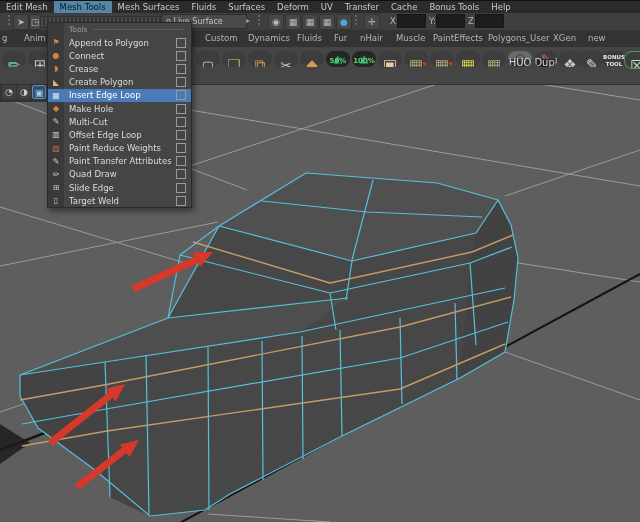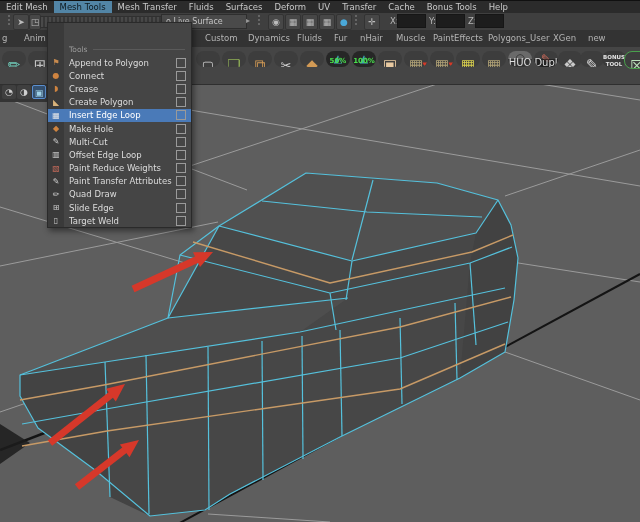--- a/index.html
+++ b/index.html
@@ -68,21 +68,21 @@
   .mrow{position:relative;height:13.2px;display:flex;align-items:center;}
   .mrow .gicon{width:16px;flex:0 0 16px;text-align:center;font-size:8px;line-height:13px;z-index:1;}
   .mrow .mlabel{flex:1;font-size:8.5px;color:#dcdcdc;padding-left:5px;white-space:nowrap;z-index:1;}
   .mrow .obox{width:8px;height:8px;border:1px solid #9a9a9a;margin-right:5px;flex:0 0 8px;z-index:1;}
   .mrow.active{background:#4a7ab8;}
   .mrow.active .mlabel{color:#fff;}
   .mrow .subarrow{width:0;height:0;border-left:5px solid #ddd;border-top:4px solid transparent;
                   border-bottom:4px solid transparent;margin-right:6px;z-index:1;}
   .mtitle{height:15px;display:flex;align-items:center;}
   .mtitle .mlabel{font-size:8.5px;color:#e2e2e2;padding-left:21px;z-index:1;}
-  .msection{height:13px;display:flex;align-items:center;padding-left:21px;margin-top:20px;}
+  .msection{height:13px;display:flex;align-items:center;padding-left:21px;}
   .msection .stext{font-size:7.5px;color:#9a9a9a;z-index:1;}
   .msection .sline{flex:1;height:1px;background:#5a5a5a;margin:0 6px 0 6px;z-index:1;}
   
   .vchip{position:absolute;left:0px;top:84px;height:16px;z-index:3;display:flex;background:#343434;padding:1px 2px;}
   .vchip .vi{width:14px;height:14px;margin-right:1px;font-size:9px;line-height:14px;text-align:center;
              color:#cfcfcf;background:#3f3f3f;border-radius:2px;}
   .vchip .vi.hl{background:#35506e;border:1px solid #5a8fd0;box-sizing:border-box;color:#9fd2e8;}
   
   .viewport{position:absolute;left:0;top:30px;width:640px;height:492px;z-index:1;}
 </style>
@@ -171,21 +171,21 @@
 <div class="vchip">
   <div class="vi">◔</div>
   <div class="vi">◑</div>
   <div class="vi hl">▣</div>
   <div class="vi">✕</div>
 </div>
 
 <div class="menubar">
   <span class="mi">Edit Mesh</span>
   <span class="mi active">Mesh Tools</span>
-  <span class="mi">Mesh Transfer</span>
+  <span class="mi">Mesh Surfaces</span>
   <span class="mi">Fluids</span>
   <span class="mi">Surfaces</span>
   <span class="mi">Deform</span>
   <span class="mi">UV</span>
   <span class="mi">Transfer</span>
   <span class="mi">Cache</span>
   <span class="mi">Bonus Tools</span>
   <span class="mi">Help</span>
 </div>
 

